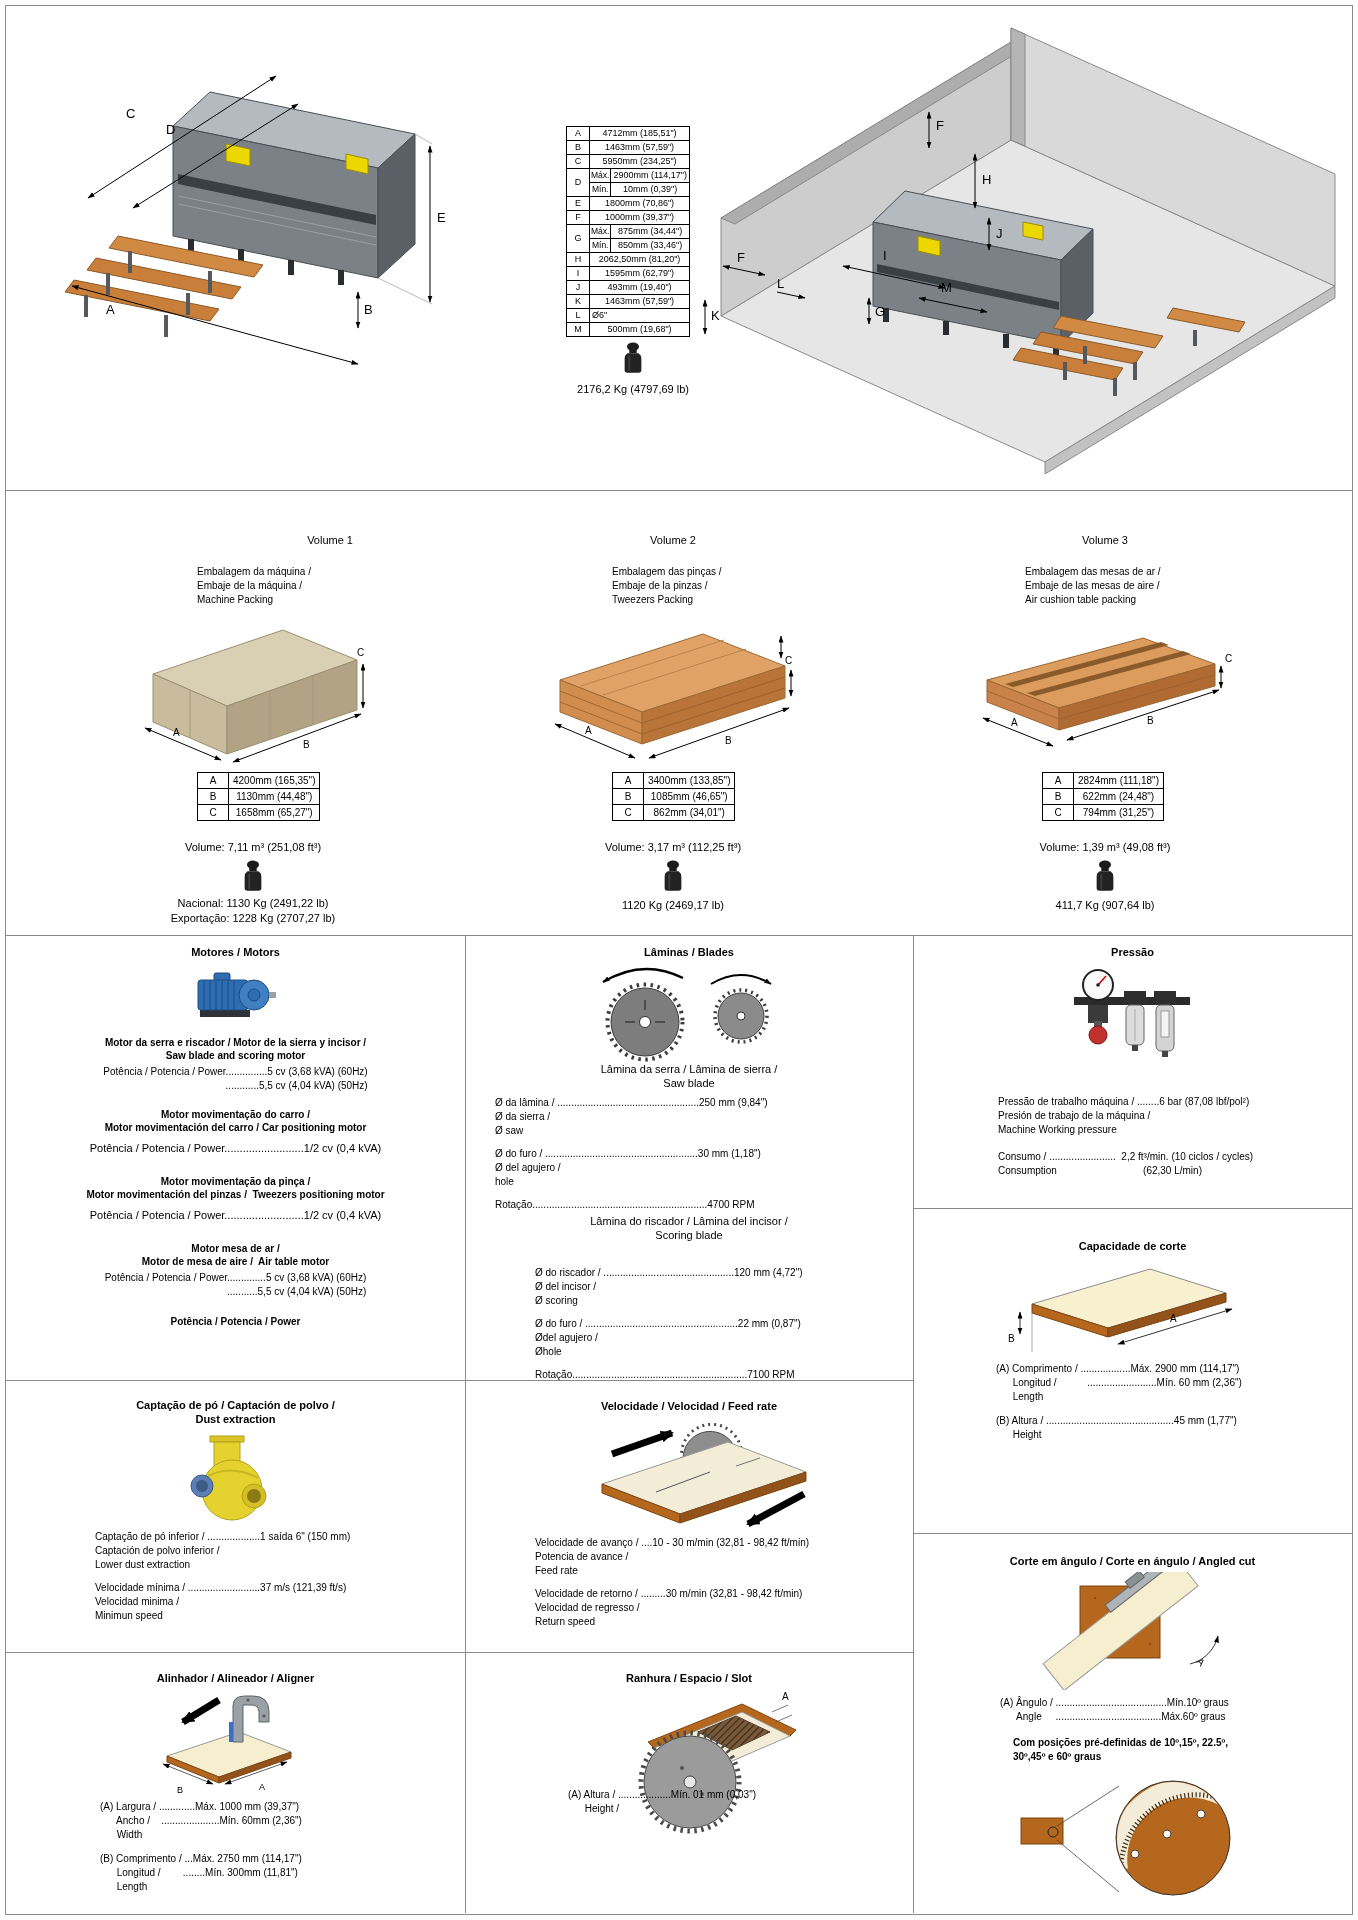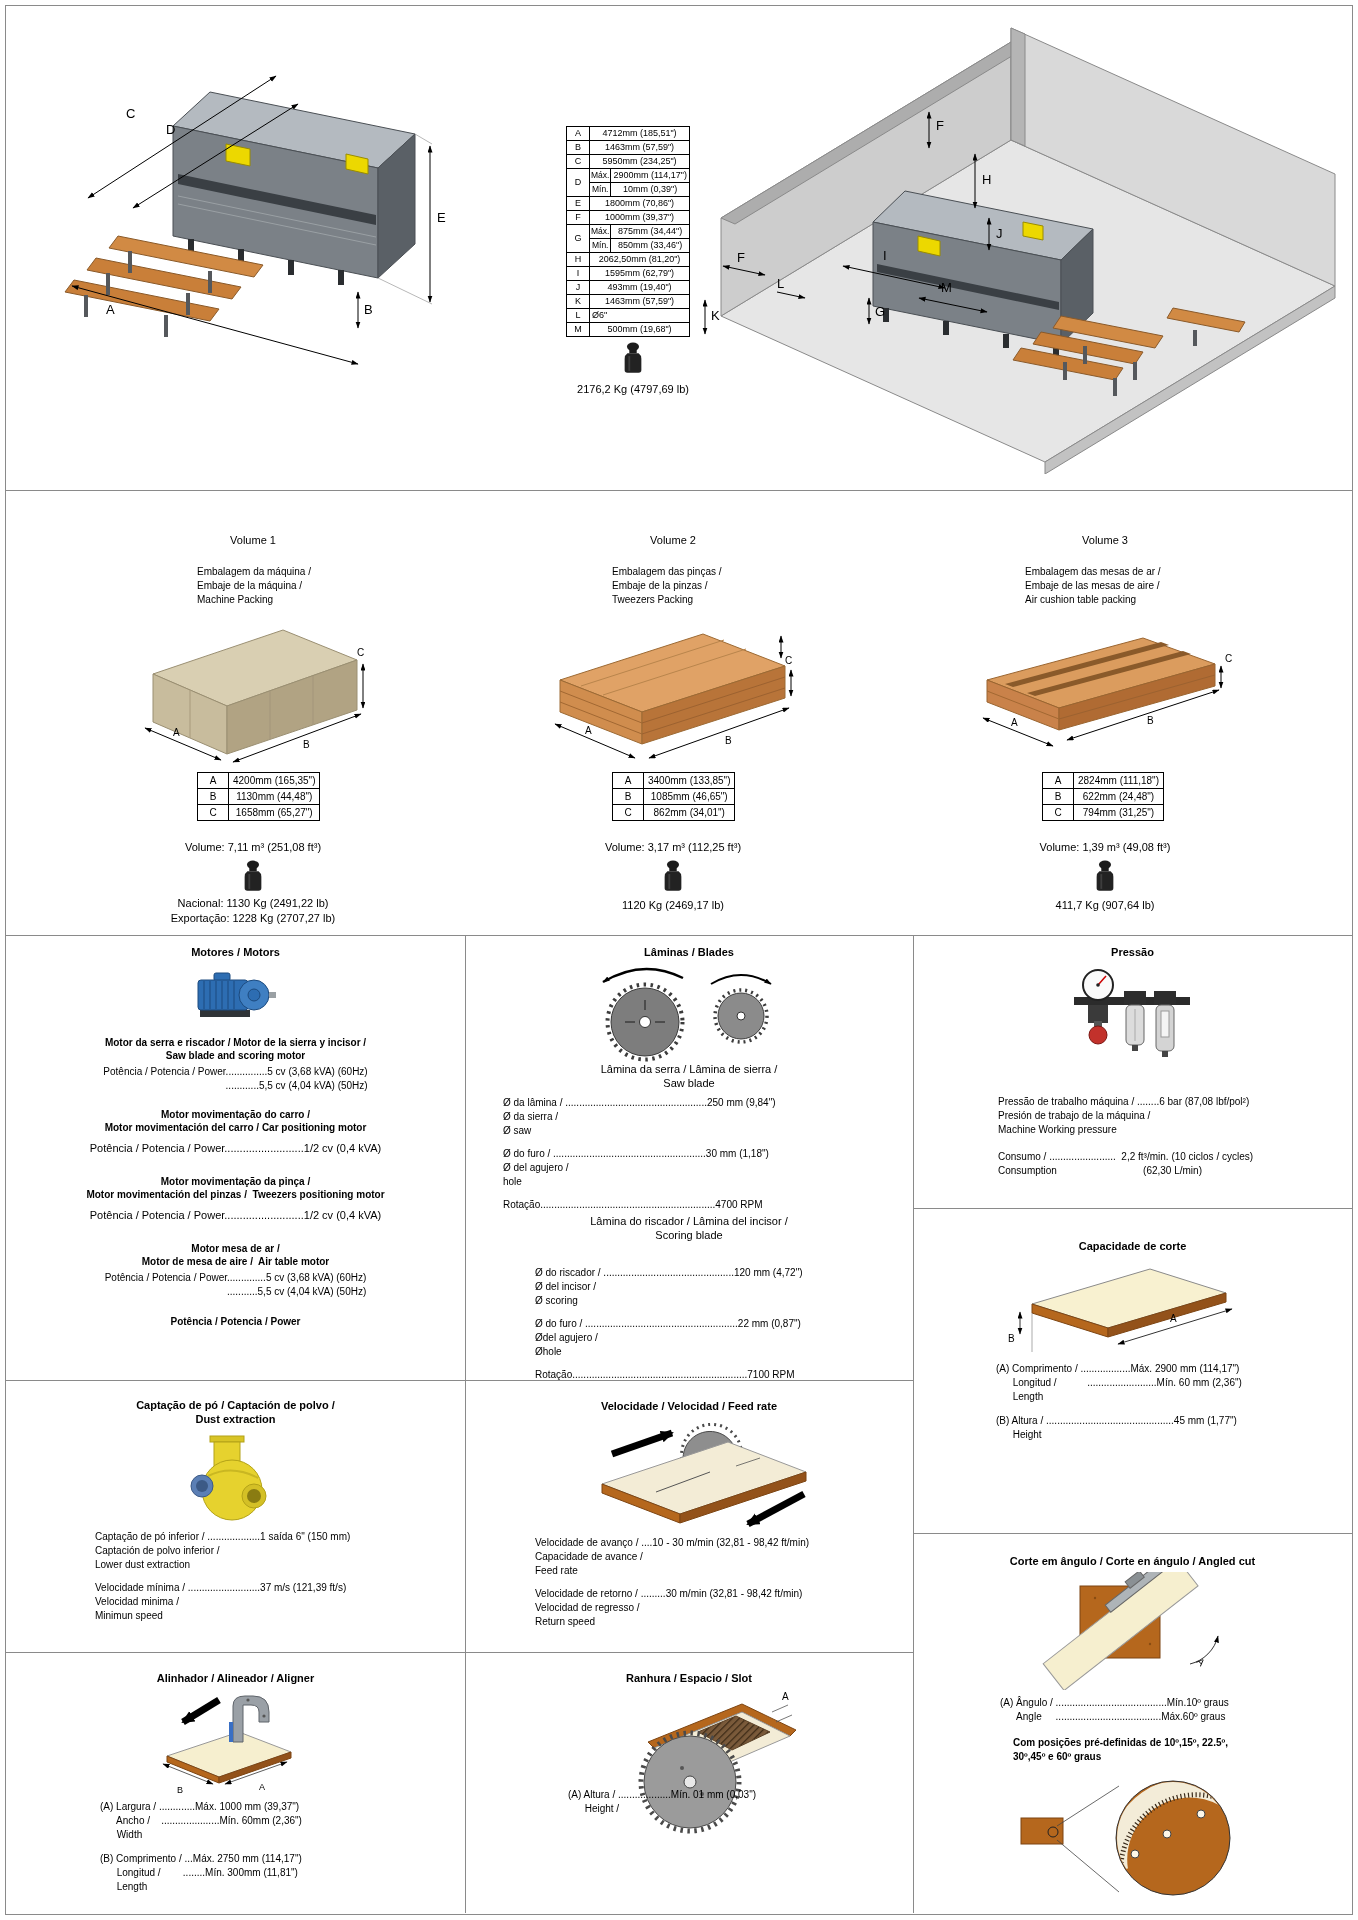--- a/index.html
+++ b/index.html
@@ -214,21 +214,21 @@
     <text x="303" y="212" class="dimL">J</text>
     <text x="190" y="234" class="dimL">I</text>
     <text x="44" y="236" class="dimL">F</text>
     <text x="84" y="262" class="dimL">L</text>
     <text x="248" y="266" class="dimL">M</text>
     <text x="182" y="290" class="dimL">G</text>
     <text x="18" y="294" class="dimL">K</text>
   </svg>
 
 
-  <div class="abs lnc" style="left:153px;top:533px;width:200px;">Volume 1</div>
+  <div class="abs lnc" style="left:153px;top:533px;width:200px;text-align:right;">Volume 1</div>
   <div class="abs" style="left:197px;top:565px;">
     <div class="ln">Embalagem da máquina /</div>
     <div class="ln">Embaje de la máquina /</div>
     <div class="ln">Machine Packing</div>
   </div>
   <svg class="abs" style="left:135px;top:612px" width="230" height="155" viewBox="0 0 230 155">
     <polygon points="18,62 148,18 222,48 92,94" fill="#d9cfb2" stroke="#9a8f72"></polygon>
     <polygon points="18,62 92,94 92,142 18,110" fill="#c8bc9d" stroke="#9a8f72"></polygon>
     <polygon points="92,94 222,48 222,98 92,142" fill="#b1a383" stroke="#9a8f72"></polygon>
     <line x1="55" y1="78" x2="55" y2="126" stroke="#a89a7c"></line>
@@ -400,21 +400,21 @@
     <line x1="80" y1="40" x2="80" y2="50" stroke="#4c4c4c" stroke-width="2"></line>
     <line x1="60" y1="62" x2="70" y2="62" stroke="#4c4c4c" stroke-width="2"></line>
     <line x1="90" y1="62" x2="100" y2="62" stroke="#4c4c4c" stroke-width="2"></line>
     <circle cx="176" cy="56" r="26" fill="none" stroke="#3c3c3c" stroke-width="3.5" stroke-dasharray="2,4"></circle>
     <circle cx="176" cy="56" r="23" fill="#8b8b8b" stroke="#3c3c3c"></circle>
     <circle cx="176" cy="56" r="4" fill="#fff" stroke="#333"></circle>
   </svg>
   <div class="abs" style="left:465px;top:1062px;width:448px;">
     <div class="lnc">Lâmina da serra / Lâmina de sierra /</div>
     <div class="lnc">Saw blade</div>
-    <div style="margin-left:38px;margin-top:6px">
+    <div style="margin-left:30px;margin-top:6px">
       <div class="ln">Ø da lâmina / ...................................................250 mm (9,84")</div>
       <div class="ln">Ø da sierra /</div>
       <div class="ln">Ø saw</div>
       <div class="ln" style="margin-top:9px">Ø do furo / .......................................................30 mm (1,18")</div>
       <div class="ln">Ø del agujero /</div>
       <div class="ln">hole</div>
       <div class="ln" style="margin-top:9px">Rotação...............................................................4700 RPM</div>
     </div>
     <div class="lnc" style="margin-top:2px">Lâmina do riscador / Lâmina del incisor /</div>
     <div class="lnc">Scoring blade</div>
@@ -502,21 +502,21 @@
     <path d="M128,52 A27,27 0 1 1 176,44 Z" fill="#8e8e8e" stroke="#4a4a4a"></path>
     <path d="M126,48 A30,30 0 1 1 180,42" fill="none" stroke="#4a4a4a" stroke-width="3" stroke-dasharray="2,4"></path>
     <polygon points="42,62 168,20 246,50 120,92" fill="#f3ecd6" stroke="#999"></polygon>
     <polygon points="42,62 120,92 120,101 42,71" fill="#b5671d" stroke="#7d4512"></polygon>
     <polygon points="120,92 246,50 246,59 120,101" fill="#93521a" stroke="#7d4512"></polygon>
     <line x1="96" y1="70" x2="150" y2="50" stroke="#555"></line>
     <line x1="176" y1="44" x2="200" y2="36" stroke="#555" stroke-width="0.8"></line>
   </svg>
   <div class="abs" style="left:535px;top:1536px;width:370px;">
     <div class="ln">Velocidade de avanço / ....10 - 30 m/min (32,81 - 98,42 ft/min)</div>
-    <div class="ln">Capacidade de avance /</div>
+    <div class="ln">Potencia de avance /</div>
     <div class="ln">Feed rate</div>
     <div class="ln" style="margin-top:9px">Velocidade de retorno / .........30 m/min (32,81 - 98,42 ft/min)</div>
     <div class="ln">Velocidad de regresso /</div>
     <div class="ln">Return speed</div>
   </div>
 
   <div class="abs sec-t" style="left:913px;top:1555px;width:439px;">Corte em ângulo / Corte en ángulo / Angled cut</div>
   <svg class="abs" style="left:1000px;top:1572px" width="260" height="118" viewBox="0 0 260 118">
     <rect x="80" y="14" width="80" height="72" fill="#b5671d" stroke="#7d4512"></rect>
     <circle cx="95" cy="26" r="1.2" fill="#8a4d12"></circle>

